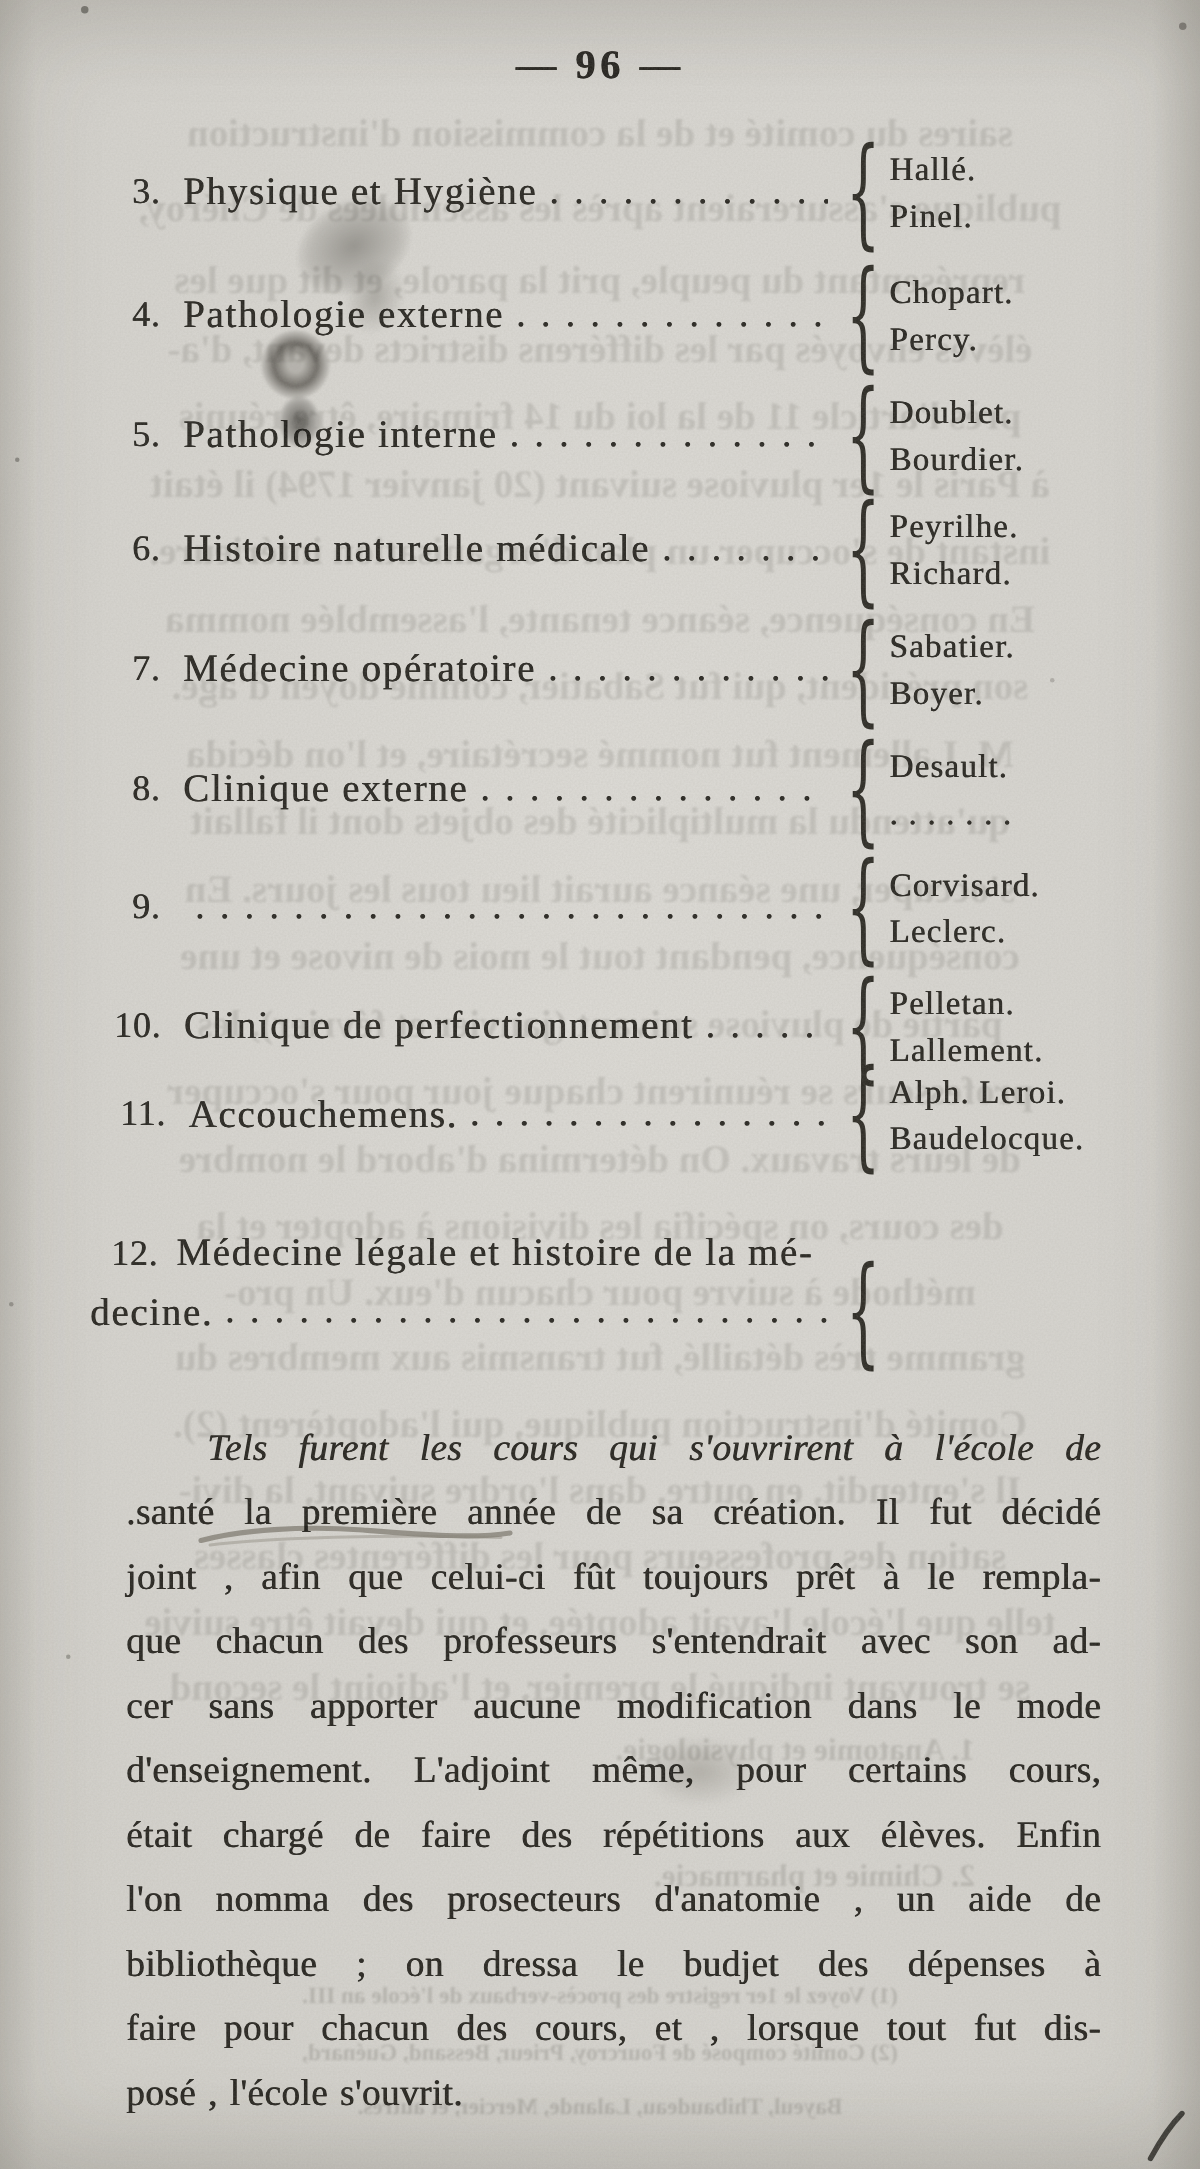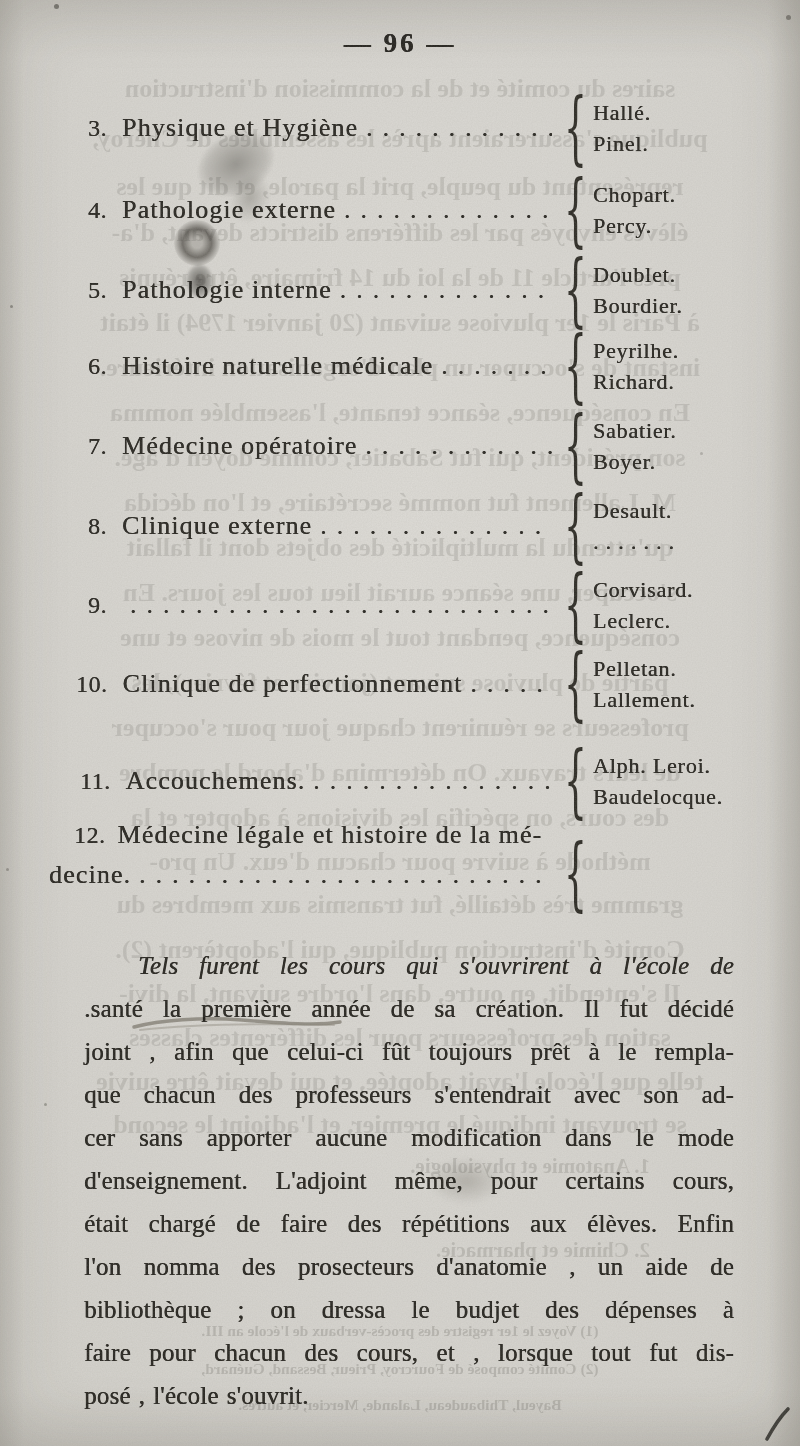--- a/index.html
+++ b/index.html
@@ -48,22 +48,22 @@
   .brace { font-family:"DejaVu Serif", serif; font-size:80px; line-height:1;
     transform:scaleX(.45); margin-right:-8px; color:#2a2822; font-weight:normal; }
   .profs { display:block; }
   .prof { display:block; font-size:22px; line-height:31px; letter-spacing:.8px;
     text-shadow:.35px 0 currentColor; white-space:nowrap; }
 
   .row12 { height:96px; }
   .r12l1 { position:absolute; left:74px; top:2px; font-size:26px; letter-spacing:1.1px;
     text-shadow:.35px 0 currentColor; white-space:nowrap; }
   .r12l1 .num { margin-right:12px; }
-  .r12l2 { position:absolute; left:49px; top:42px; width:492px;
-    display:flex; align-items:center; font-size:26px; letter-spacing:1.1px;
+  .r12l2 { position:absolute; left:60px; top:42px; width:492px;
+    display:flex; align-items:flex-start; font-size:26px; letter-spacing:1.1px;
     text-shadow:.35px 0 currentColor; }
   .row12 .brace-group { top:58%; }
 
   
   .para { position:absolute; left:84px; top:944px; width:650px;
     font-size:25px; line-height:43px; letter-spacing:.2px; word-spacing:1.5px;
     color:#24221d; text-shadow:.4px 0 currentColor; }
   .pline { text-align:justify; text-align-last:justify; height:43px; overflow:visible; }
   .pline.indent { padding-left:54px; width:596px;font-style:italic; }
   .pline.last { text-align-last:left; }
@@ -242,21 +242,21 @@
     </div>
     <div class="brace-group">
       <span class="brace">{</span>
       <span class="profs">
         <span class="prof">Pelletan.</span>
         <span class="prof">Lallement.</span>
       </span>
     </div>
   </div>
 
-  <div class="row" style="top:749px">
+  <div class="row" style="top:711px">
     <div class="course" style="left:80px">
       <span class="num">11.</span>
       <span class="label">Accouchemens.</span>
       <span class="leader"><span>. . . . . . . . . . . . . . . . . . . . . . . . . . . . . . . . . . . .</span></span>
     </div>
     <div class="brace-group">
       <span class="brace">{</span>
       <span class="profs">
         <span class="prof">Alph. Leroi.</span>
         <span class="prof">Baudelocque.</span>

